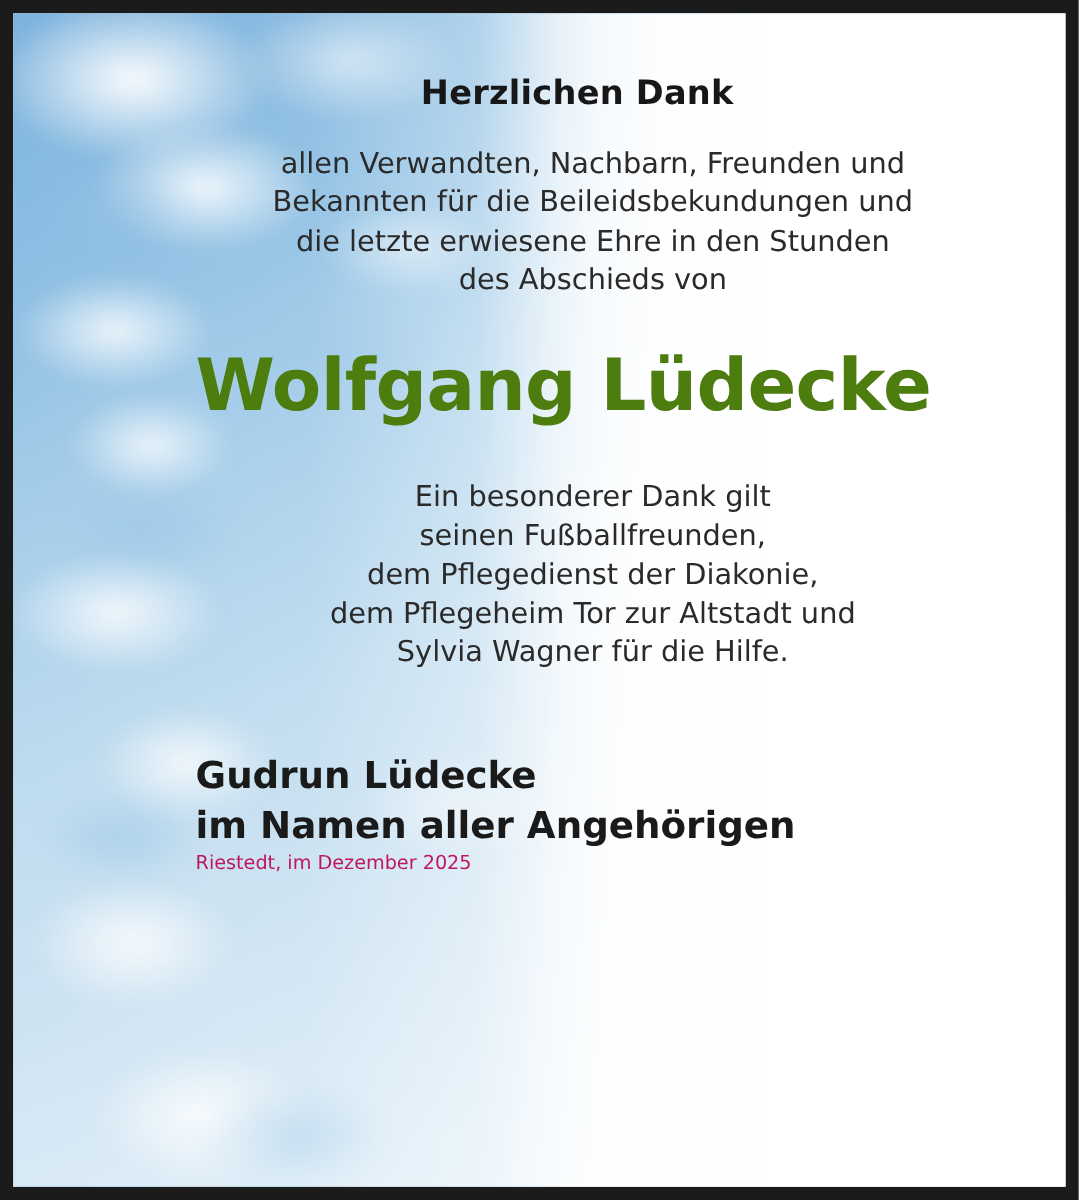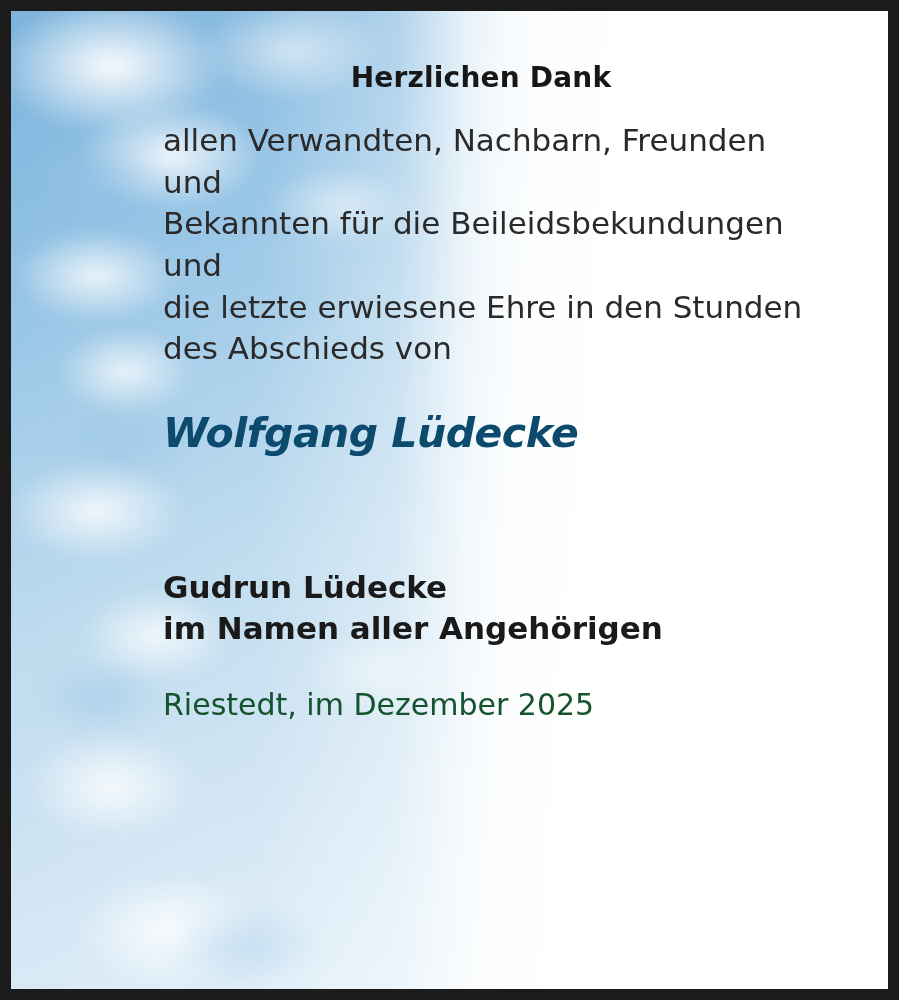--- a/index.html
+++ b/index.html
@@ -95,53 +95,52 @@
     font-size: 28px;
     font-weight: bold;
     color: #171717;
     text-align: center;
     letter-spacing: .2px;
     margin: 12px 0 26px 0;
     padding-right: 26px;
   }
 
   .para {
-    font-size: 31px;
+    font-size: 24px;
     line-height: 1.345;
     color: #2a2a2a;
     margin: 0 0 0 0;
     white-space: pre-line;
+    text-align: center;
   }
 
   .name {
-    font-size: 41px;
+    font-size: 60px;
     font-weight: bold;
-    color: #0c4a6e;
+    color: #4d7c0f;
     letter-spacing: -0.5px;
     line-height: 1.05;
     margin: 42px 0 44px 0;
-    font-style: italic;
   }
 
   .block-gap { height: 30px; }
 
   .signature {
     font-size: 31px;
     font-weight: bold;
     line-height: 1.32;
     color: #1a1a1a;
     white-space: pre-line;
     margin-top: 38px;
   }
 
   .place {
-    font-size: 30px;
+    font-size: 16px;
     line-height: 1.3;
-    color: #14532d;
-    margin-top: 36px;
+    color: #be185d;
   }
 </style>
 </head>
 <body>
 
 <div class="card">
 
   <div class="sky"></div>
 
   <div class="cloud c1"></div>
@@ -166,20 +165,25 @@
 
     <div class="headline">Herzlichen Dank</div>
 
     <div class="para">allen Verwandten, Nachbarn, Freunden und
 Bekannten für die Beileidsbekundungen und
 die letzte erwiesene Ehre in den Stunden
 des Abschieds von</div>
 
     <div class="name">Wolfgang Lüdecke</div>
 
+    <div class="para">Ein besonderer Dank gilt
+seinen Fußballfreunden,
+dem Pflegedienst der Diakonie,
+dem Pflegeheim Tor zur Altstadt und
+Sylvia Wagner für die Hilfe.</div>
 
     <div class="block-gap"></div>
 
 
     <div class="signature">Gudrun Lüdecke
 im Namen aller Angehörigen</div>
 
     <div class="place">Riestedt, im Dezember 2025</div>
 
   </div>

